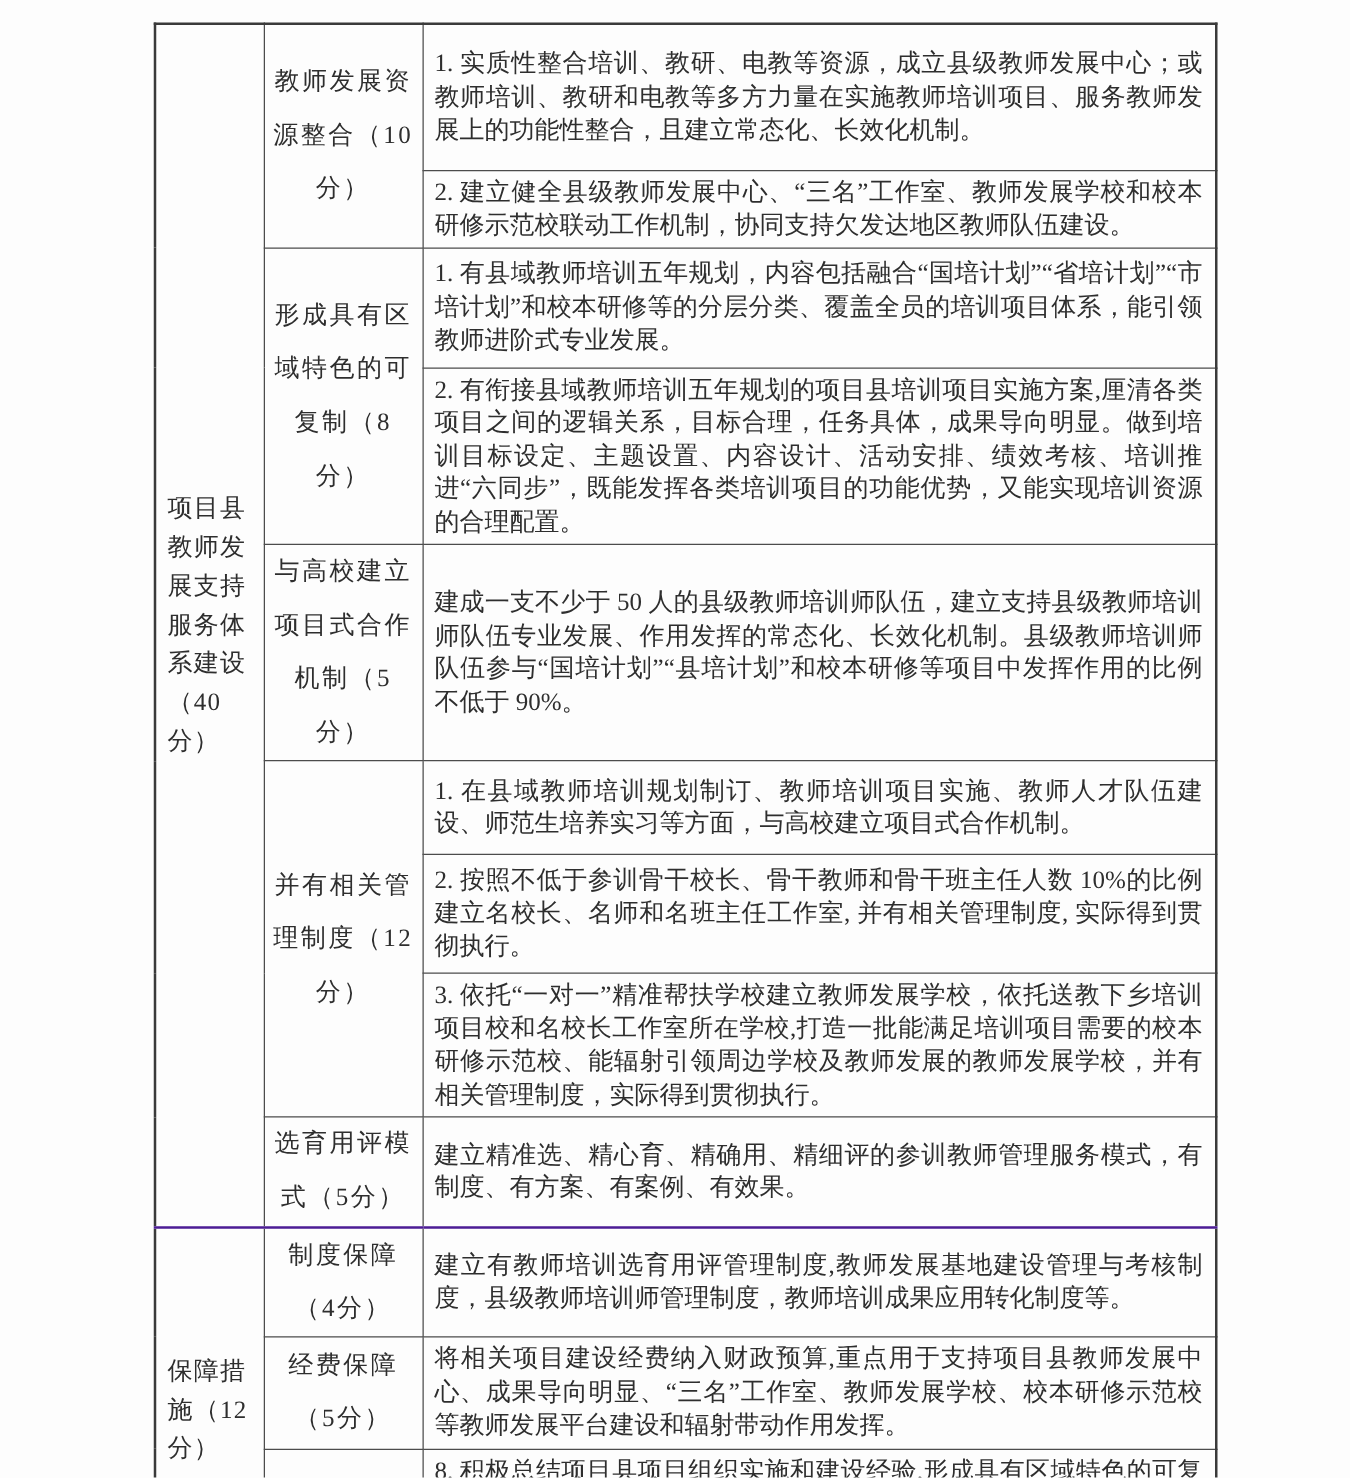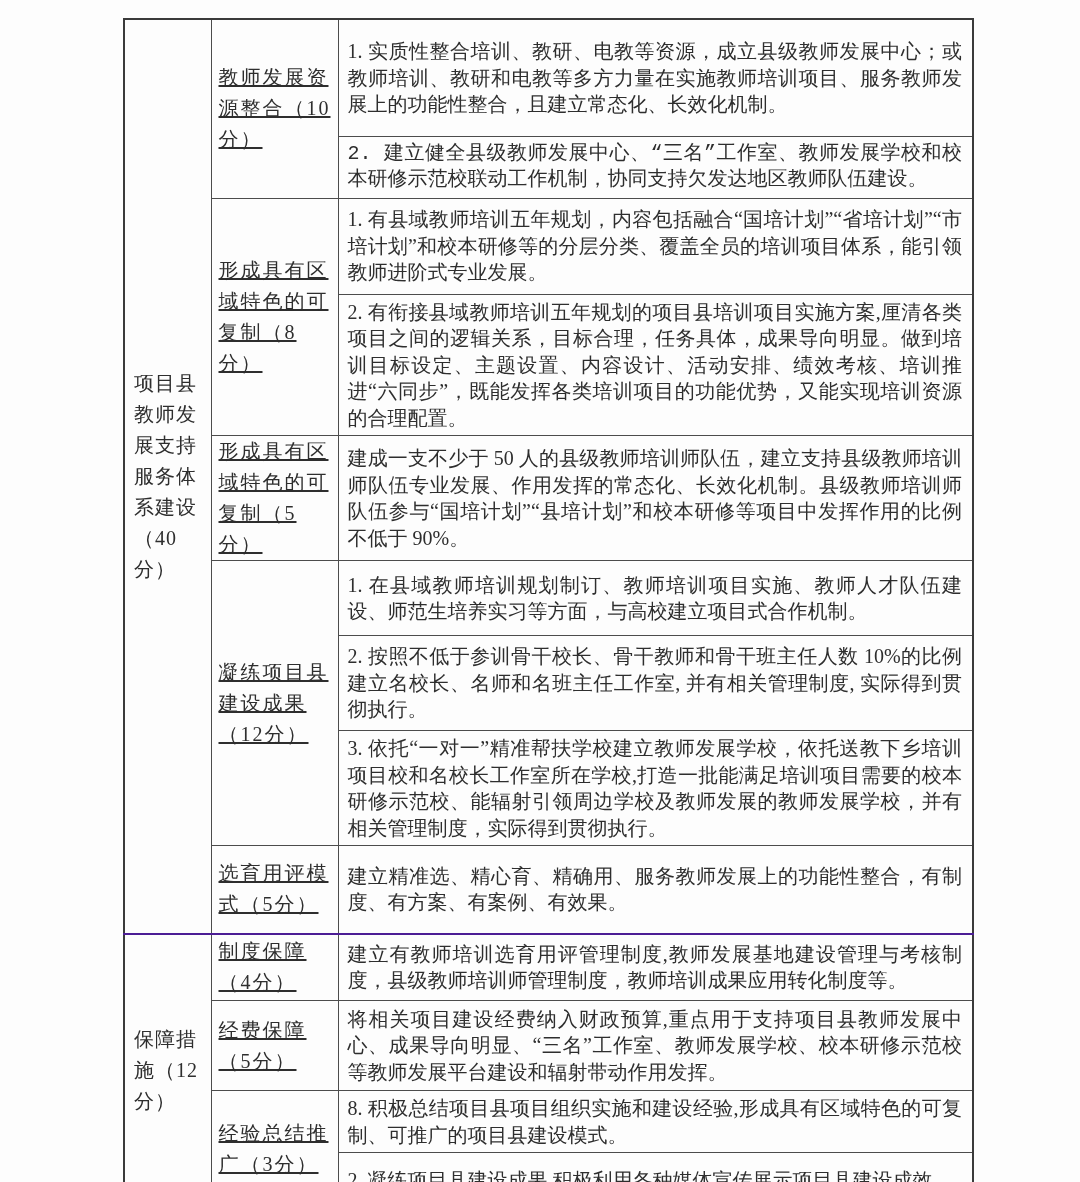--- a/index.html
+++ b/index.html
@@ -27,25 +27,24 @@
     font-size:20px;
     box-sizing:border-box;
   }
   table.eval{border:2px solid #3a3a3a;}
   td.cat{
     padding:0 9px;
     line-height:31px;
     letter-spacing:1px;
   }
   td.item{
-    text-align:left;
+    text-align:center;
     padding:0 7px;
-    line-height:31px;
+    line-height:43px;
     letter-spacing:2px;
-    text-decoration:underline;
   }
   td.detail{
     text-align:justify;
     padding:4px 10px 4px 9px;
     line-height:26.5px;
   }
   tr.section-break td{border-top:2px solid #4c1d95;}
 </style>
 </head>
 <body>
@@ -56,51 +55,51 @@
       <col class="c2">
       <col class="c3">
     </colgroup>
   <tbody>
 
     <tr style="height:117px;">
       <td class="cat" rowspan="9">项目县教师发展支持服务体系建设（40分）</td>
       <td class="item" rowspan="2">教师发展资源整合（10分）</td>
       <td class="detail">1. 实质性整合培训、教研、电教等资源，成立县级教师发展中心；或教师培训、教研和电教等多方力量在实施教师培训项目、服务教师发展上的功能性整合，且建立常态化、长效化机制。</td>
     </tr>
-    <tr style="height:55px;font-family:Liberation Mono, monospace;">
+    <tr style="height:55px;">
       <td class="detail">2. 建立健全县级教师发展中心、“三名”工作室、教师发展学校和校本研修示范校联动工作机制，协同支持欠发达地区教师队伍建设。</td>
     </tr>
 
     <tr style="height:96px;">
       <td class="item" rowspan="2">形成具有区域特色的可复制（8分）</td>
       <td class="detail">1. 有县域教师培训五年规划，内容包括融合“国培计划”“省培计划”“市培计划”和校本研修等的分层分类、覆盖全员的培训项目体系，能引领教师进阶式专业发展。</td>
     </tr>
     <tr style="height:133px;">
       <td class="detail">2. 有衔接县域教师培训五年规划的项目县培训项目实施方案,厘清各类项目之间的逻辑关系，目标合理，任务具体，成果导向明显。做到培训目标设定、主题设置、内容设计、活动安排、绩效考核、培训推进“六同步”，既能发挥各类培训项目的功能优势，又能实现培训资源的合理配置。</td>
     </tr>
 
     <tr style="height:112px;">
-      <td class="item">形成具有区域特色的可复制（5分）</td>
+      <td class="item">与高校建立项目式合作机制（5分）</td>
       <td class="detail">建成一支不少于 50 人的县级教师培训师队伍，建立支持县级教师培训师队伍专业发展、作用发挥的常态化、长效化机制。县级教师培训师队伍参与“国培计划”“县培计划”和校本研修等项目中发挥作用的比例不低于 90%。</td>
     </tr>
 
     <tr style="height:75px;">
-      <td class="item" rowspan="3">凝练项目县建设成果（12分）</td>
+      <td class="item" rowspan="3">并有相关管理制度（12分）</td>
       <td class="detail">1. 在县域教师培训规划制订、教师培训项目实施、教师人才队伍建设、师范生培养实习等方面，与高校建立项目式合作机制。</td>
     </tr>
     <tr style="height:95px;">
       <td class="detail">2. 按照不低于参训骨干校长、骨干教师和骨干班主任人数 10%的比例建立名校长、名师和名班主任工作室, 并有相关管理制度, 实际得到贯彻执行。</td>
     </tr>
     <tr style="height:100px;">
       <td class="detail">3. 依托“一对一”精准帮扶学校建立教师发展学校，依托送教下乡培训项目校和名校长工作室所在学校,打造一批能满足培训项目需要的校本研修示范校、能辐射引领周边学校及教师发展的教师发展学校，并有相关管理制度，实际得到贯彻执行。</td>
     </tr>
 
     <tr style="height:88px;padding-left:28px;">
       <td class="item">选育用评模式（5分）</td>
-      <td class="detail">建立精准选、精心育、精确用、服务教师发展上的功能性整合，有制度、有方案、有案例、有效果。</td>
+      <td class="detail">建立精准选、精心育、精确用、精细评的参训教师管理服务模式，有制度、有方案、有案例、有效果。</td>
     </tr>
 
     <tr class="section-break" style="height:67px;">
       <td class="cat" rowspan="4">保障措施（12分）</td>
       <td class="item">制度保障（4分）</td>
       <td class="detail">建立有教师培训选育用评管理制度,教师发展基地建设管理与考核制度，县级教师培训师管理制度，教师培训成果应用转化制度等。</td>
     </tr>
     <tr style="height:90px;padding-left:24px;">
       <td class="item">经费保障（5分）</td>
       <td class="detail">将相关项目建设经费纳入财政预算,重点用于支持项目县教师发展中心、成果导向明显、“三名”工作室、教师发展学校、校本研修示范校等教师发展平台建设和辐射带动作用发挥。</td>

